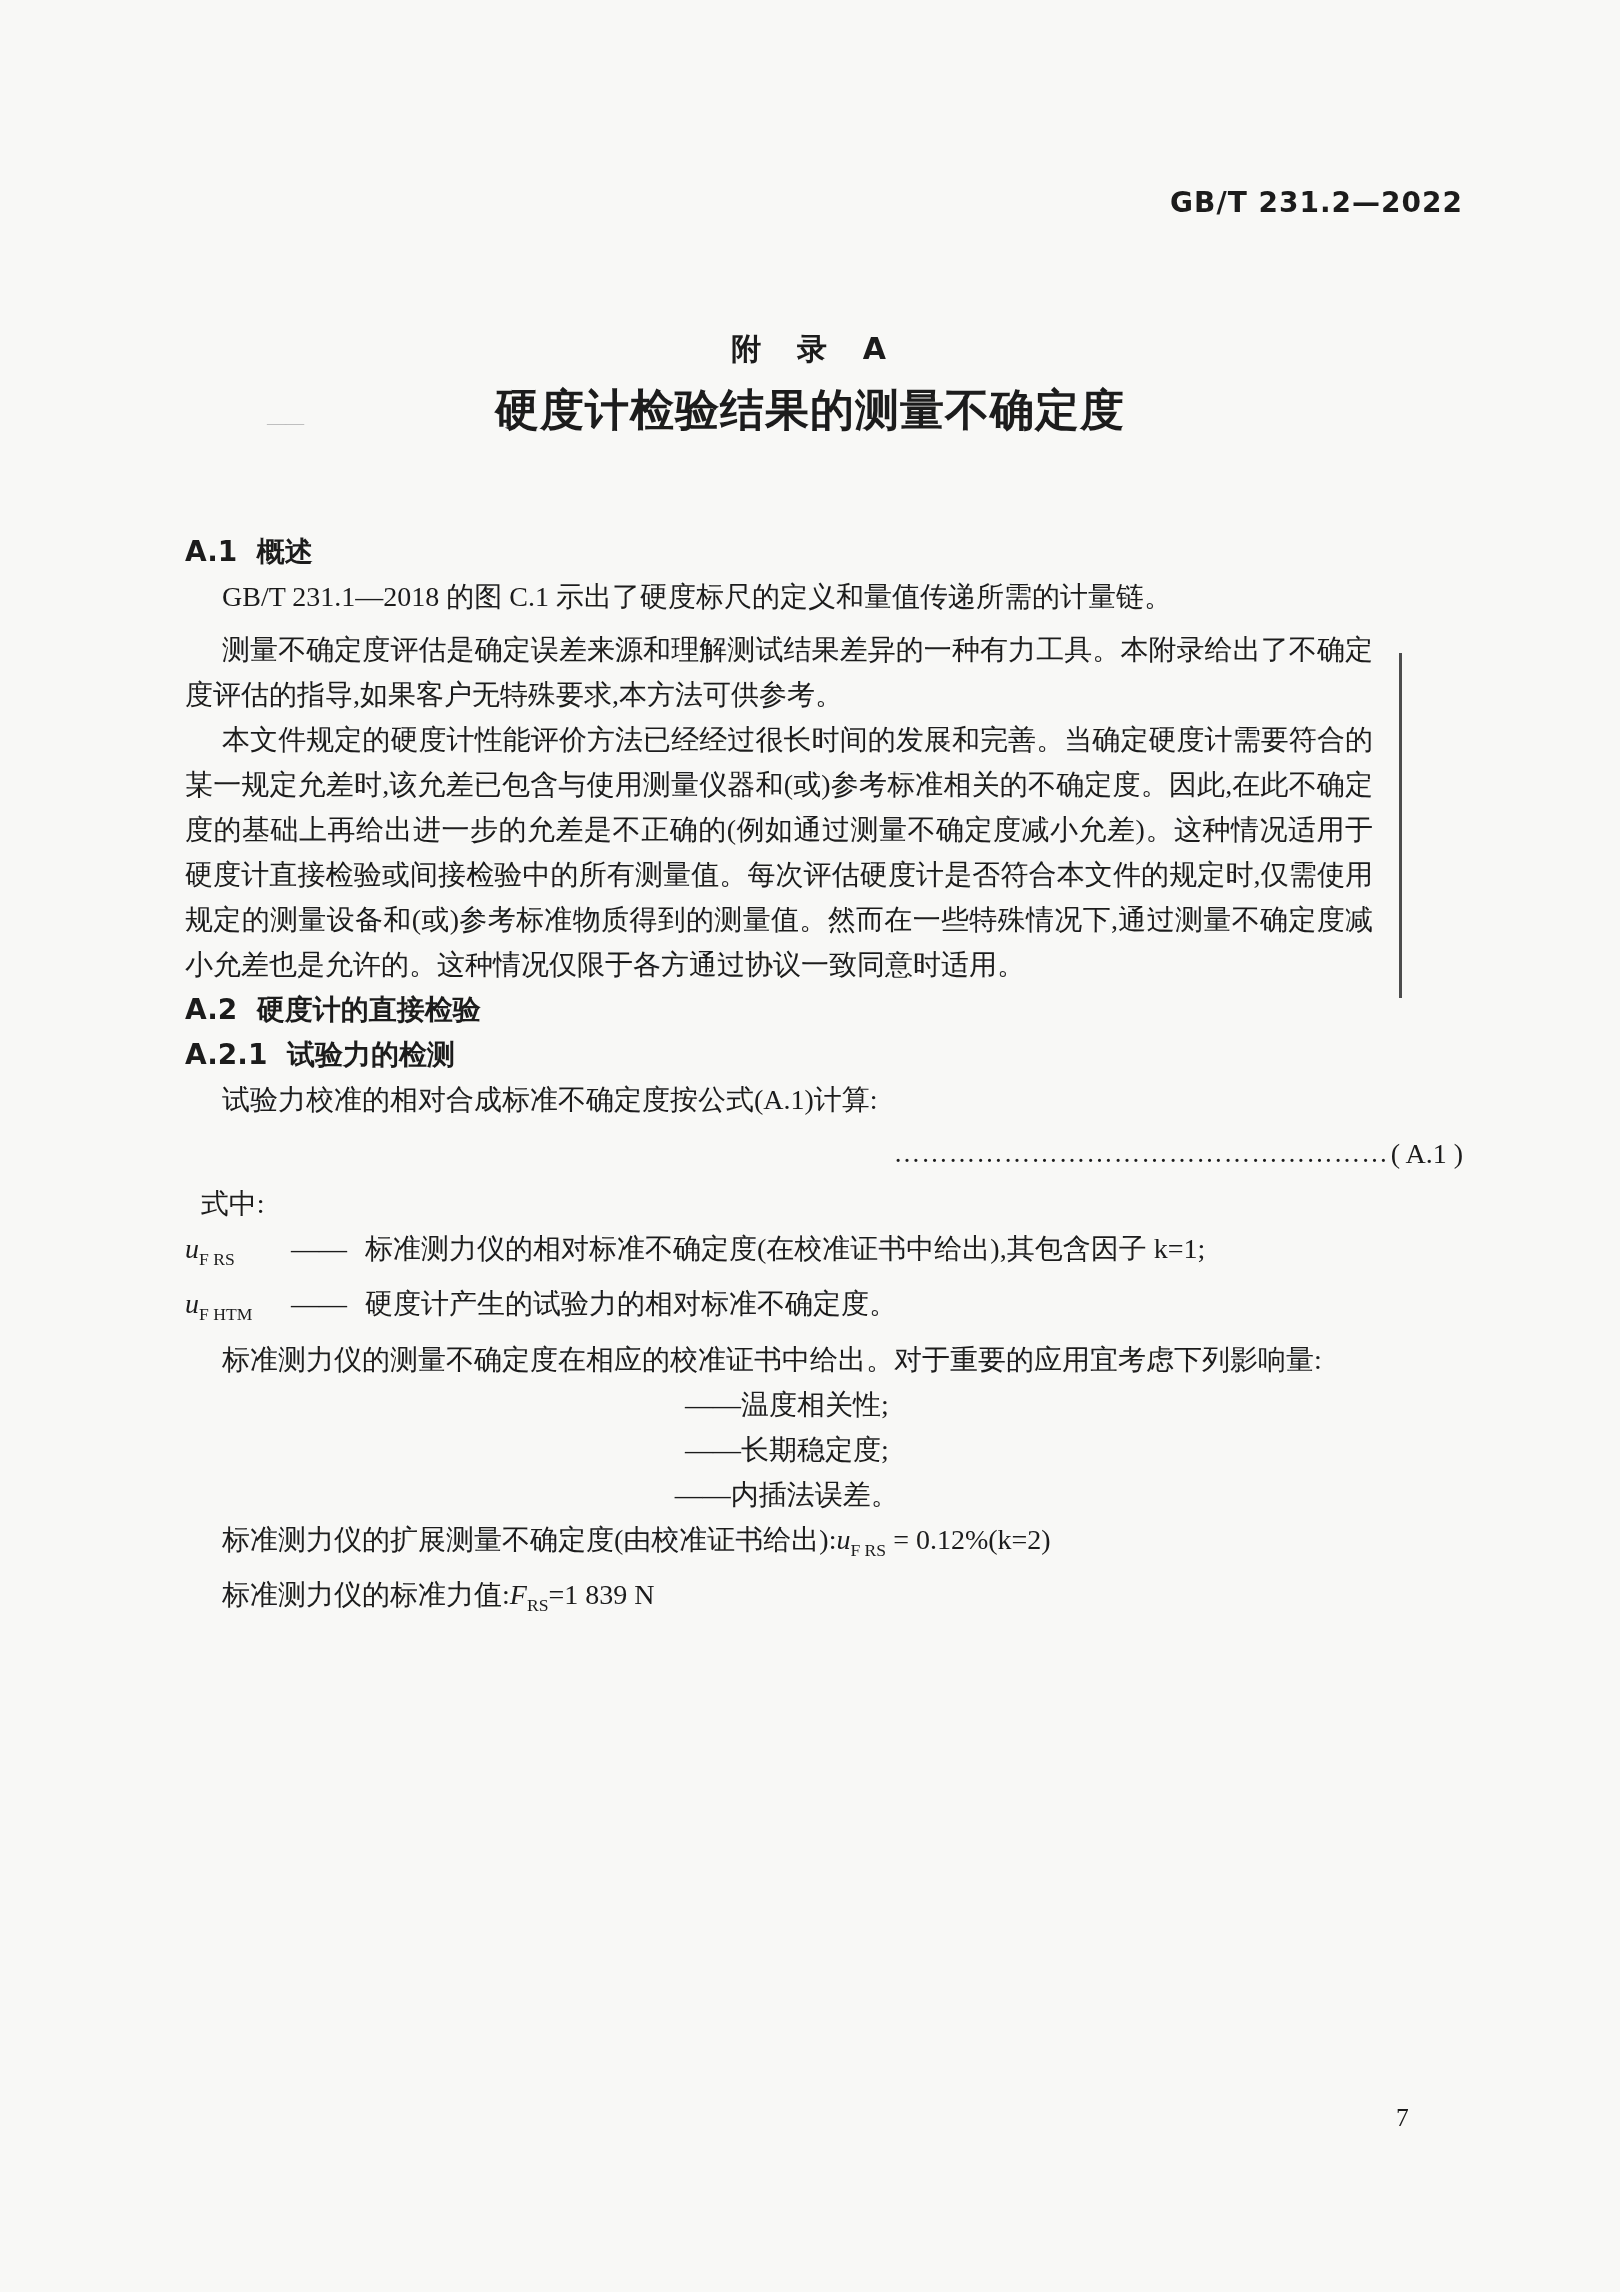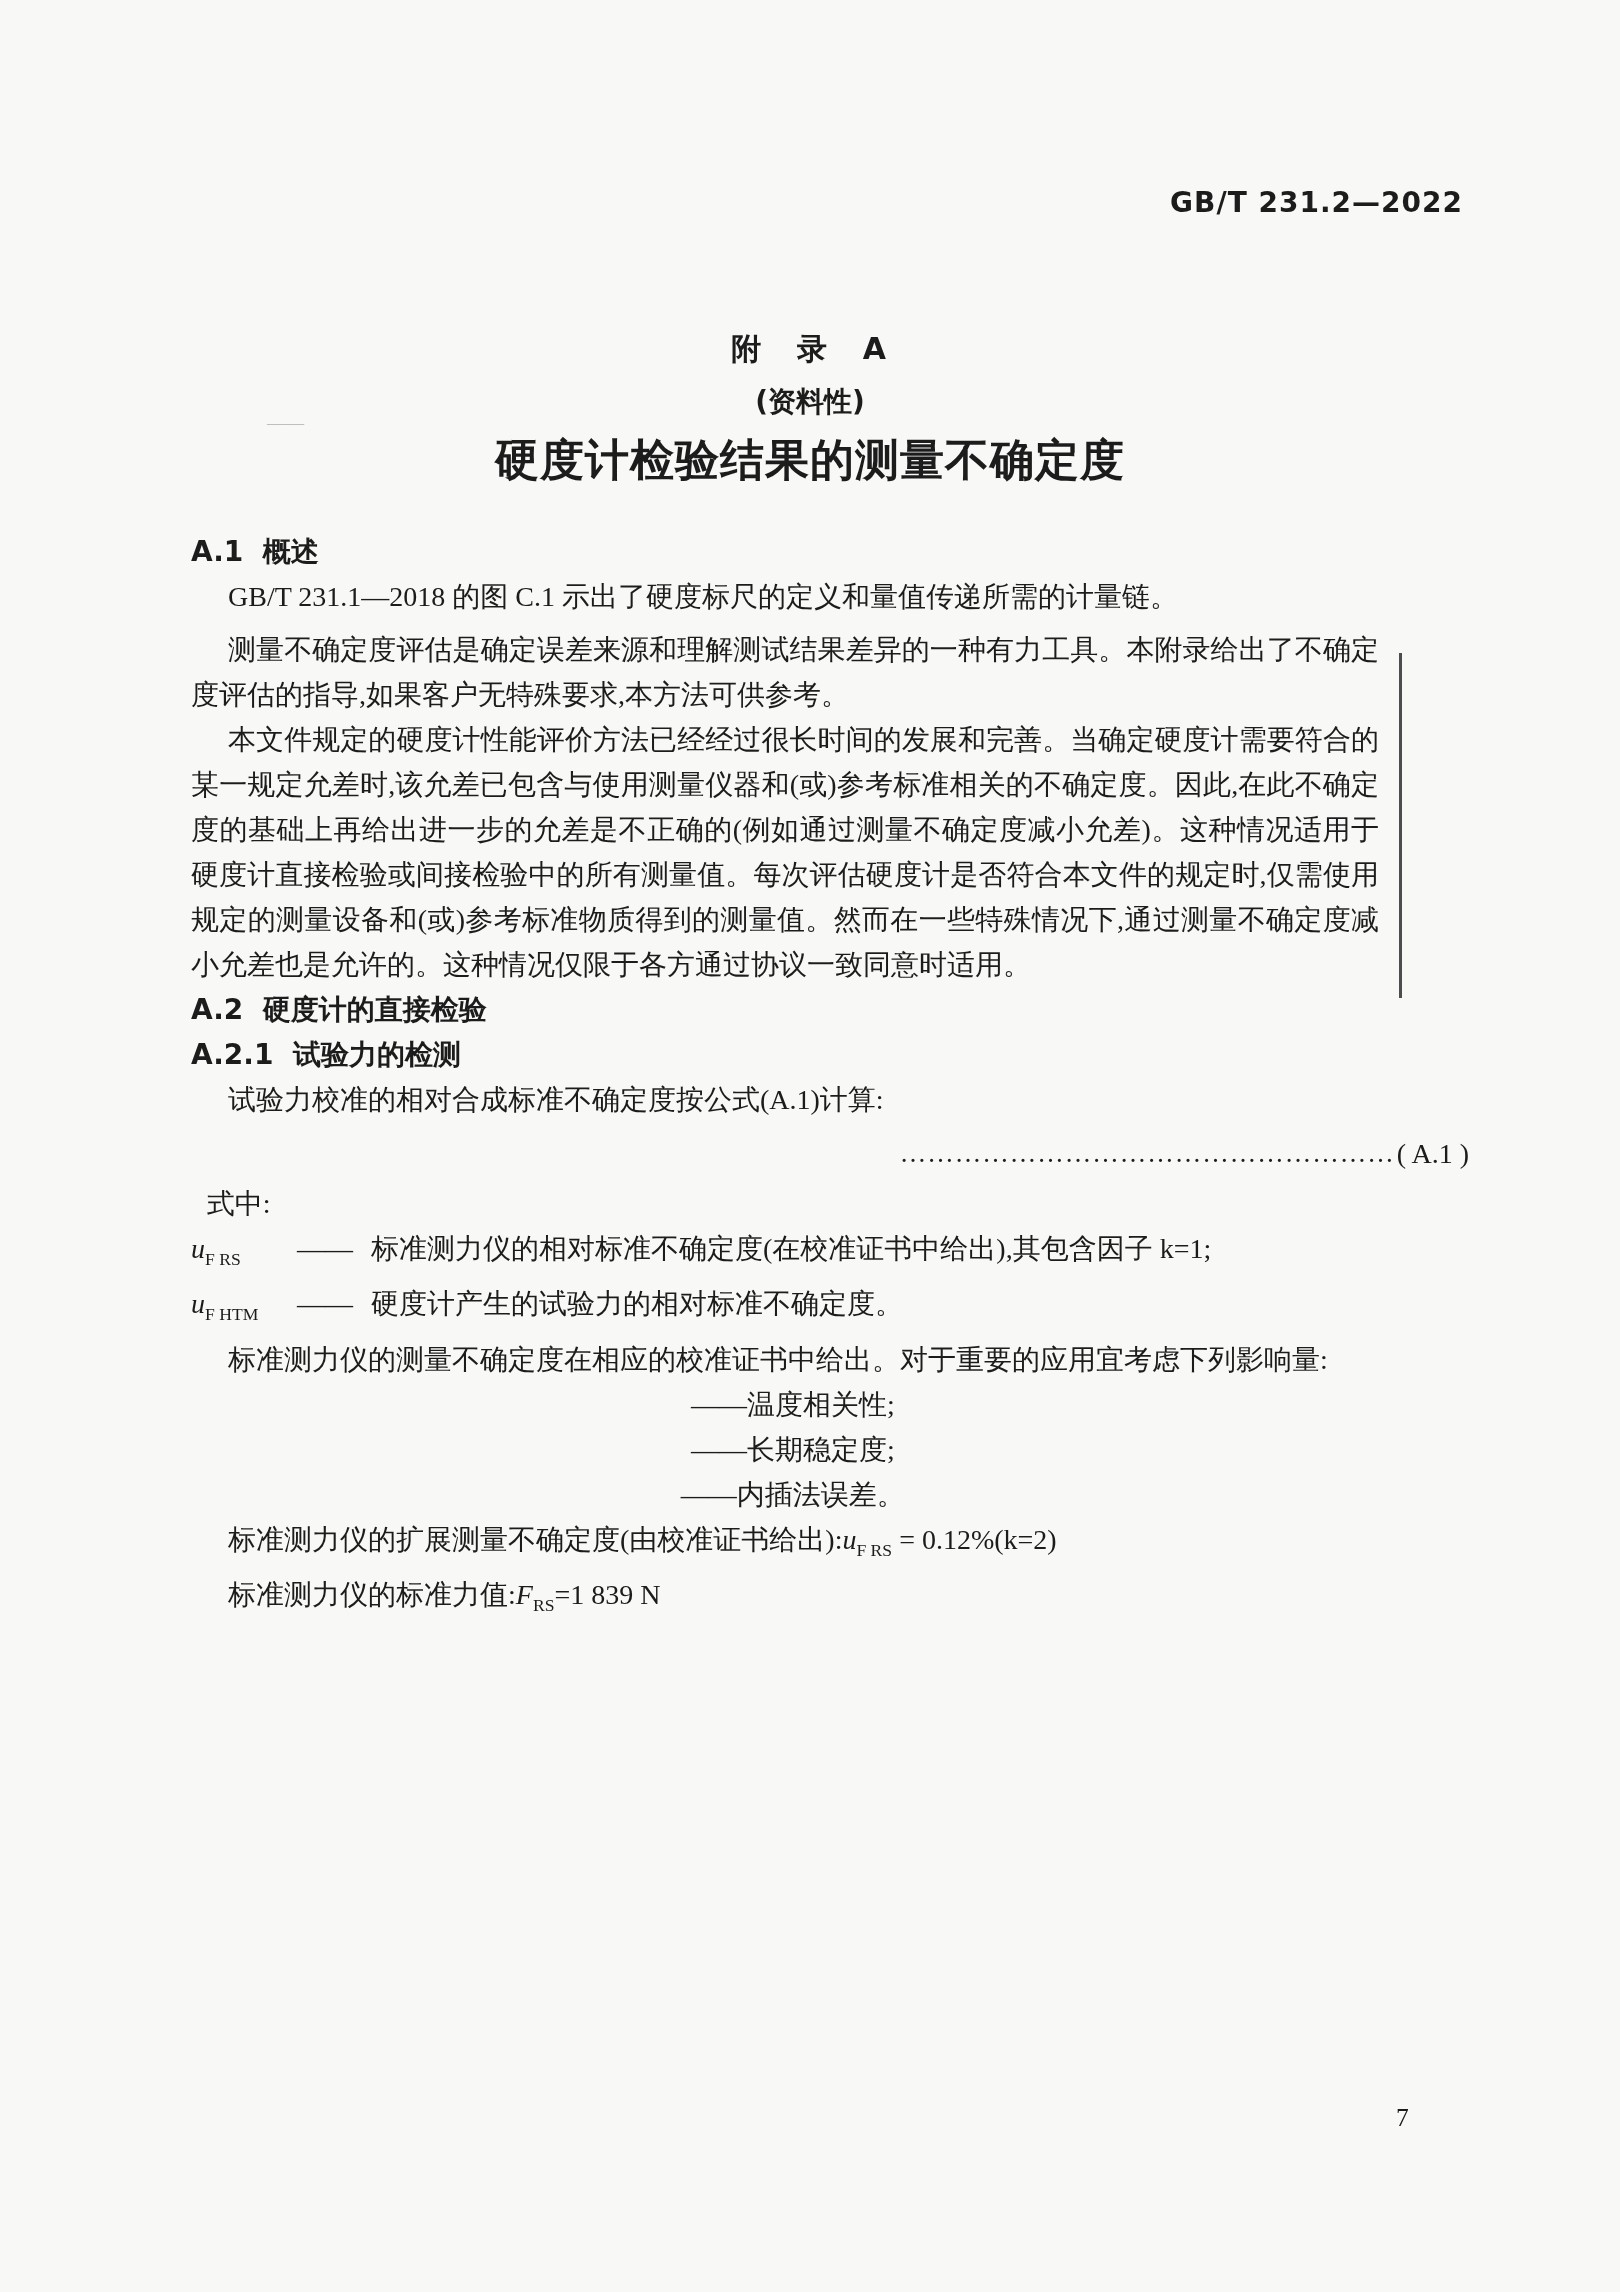--- a/index.html
+++ b/index.html
@@ -19,21 +19,21 @@
     font-family:"DejaVu Sans","Liberation Sans",sans-serif;font-weight:bold;}
   .annex-title .t1{font-size:30px;letter-spacing:2.9px;white-space:pre;}
   .annex-title .t2{font-size:28px;margin-top:12.7px;}
   .annex-title .t3{font-size:44px;margin-top:10.8px;letter-spacing:1px;}
   
   .artifact{position:absolute;left:267px;top:412px;color:#bdbdbd;font-size:19.6px;letter-spacing:-2px;}
   
   .change-bar{position:absolute;left:1399px;top:653px;width:2.9px;height:345px;background:#4d4d4d;}
   
   .body{
-    position:absolute;left:191px;top:529px;width:1188px;
+    position:absolute;left:185px;top:529px;width:1188px;
     font-size:28px;line-height:45px;text-align:justify;
   }
   .body p{margin:0;}
   .hd{font-family:"DejaVu Sans","Liberation Sans",sans-serif;font-weight:bold;
       font-size:28px;white-space:pre;text-align:left;}
   .hd-a1{margin:0 0 37px 0;}
   .hd-a2{margin:21.6px 0 0 0;}
   .hd-a21{margin:25.5px 0 17.6px 0;}
   .ind{text-indent:37px;}
   .ind-sm{text-indent:15.7px;}
@@ -60,21 +60,20 @@
 </style>
 </head>
 <body>
 
 <div class="page">
 
   <div class="doc-header">GB/T 231.2—2022</div>
 
   <div class="annex-title">
     <div class="t1">附　录　A</div>
-    <div class="t2">(资料性)</div>
     <div class="t3">硬度计检验结果的测量不确定度</div>
   </div>
 
   <div class="artifact">——</div>
 
   <div class="change-bar"></div>
 
   <div class="body">
 
     <p class="hd hd-a1">A.1  概述</p>

